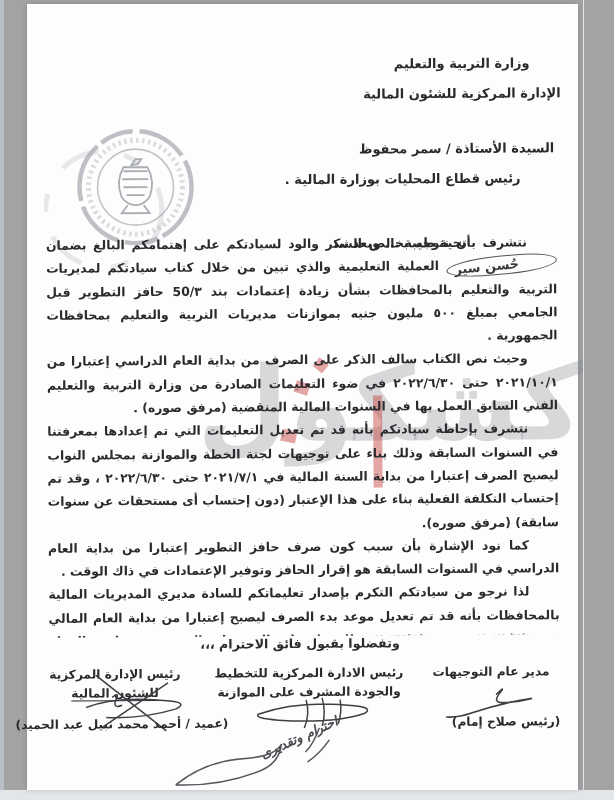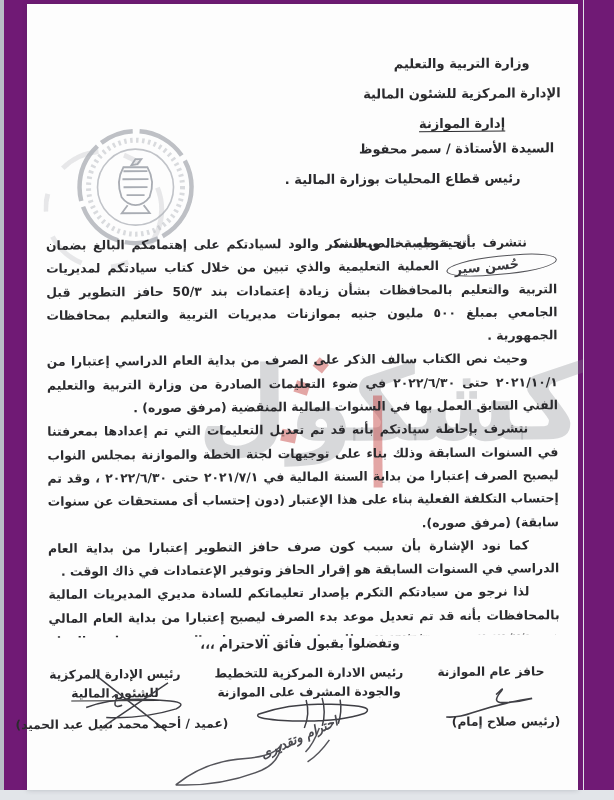--- a/index.html
+++ b/index.html
@@ -1,21 +1,21 @@
 <!DOCTYPE html>
 <html lang="ar" dir="rtl"><head>
 <meta charset="utf-8">
 <style>
   html,body{margin:0;padding:0;}
   body{
     width:614px;height:800px;overflow:hidden;
     background:#eceef1;
     font-family:"DejaVu Sans", sans-serif;
   }
-  .viewport{position:relative;width:614px;height:800px;background:#701a75;}
+  .viewport{position:relative;width:614px;height:800px;background:#a3a3a3;}
   .edge-dark{position:absolute;left:0;top:0;width:4px;height:100%;background:#b9bec6;}
   .edge-right-line{position:absolute;left:583px;top:0;width:1px;height:100%;background:#e0e3e8;}
   .edge-bottom{position:absolute;left:0;top:790px;width:614px;height:10px;background:#e2e5e9;}
 
   .page{
     position:absolute;left:27px;top:4px;width:551px;height:786px;
     background:#fdfdfd;box-shadow:0 0 5px rgba(40,45,60,.22);
   }
   .page-inner{position:absolute;inset:0;transform:rotate(-0.4deg);color:#2b2b2e;}
 
@@ -92,21 +92,20 @@
   <div class="edge-dark"></div>
   <div class="edge-right-line"></div>
   <div class="edge-bottom"></div>
 
   <div class="page">
     <div class="page-inner">
 
       <div class="letterhead">
         <div class="line">وزارة التربية والتعليم</div>
         <div class="line">الإدارة المركزية للشئون المالية</div>
-        <div class="line underlined">إدارة الموازنة</div>
       </div>
 
       <div class="addressee addr-recipient">السيدة الأستاذة / سمر محفوظ</div>
       <div class="addressee addr-title">رئيس قطاع المحليات بوزارة المالية .</div>
       <div class="addressee addr-salutation">تحية طيبة ... وبعد ،،،</div>
 
       <div class="stamp">
         <svg width="170" height="170" viewBox="0 0 170 170">
           <g stroke="#8e939c" fill="none" opacity="0.85">
 
@@ -143,21 +142,21 @@
         <p>نتشرف بإحاطة سيادتكم بأنه قد تم تعديل التعليمات التي تم إعدادها بمعرفتنا في السنوات السابقة وذلك بناء على توجيهات لجنة الخطة والموازنة بمجلس النواب ليصبح الصرف إعتبارا من بداية السنة المالية في ٢٠٢١/٧/١ حتى ٢٠٢٢/٦/٣٠ ، وقد تم إحتساب التكلفة الفعلية بناء على هذا الإعتبار (دون إحتساب أى مستحقات عن سنوات سابقة) (مرفق صوره).</p>
         <p>كما نود الإشارة بأن سبب كون صرف حافز التطوير إعتبارا من بداية العام الدراسي في السنوات السابقة هو إقرار الحافز وتوفير الإعتمادات في ذاك الوقت .</p>
         <p>لذا نرجو من سيادتكم التكرم بإصدار تعليماتكم للسادة مديري المديريات المالية بالمحافظات بأنه قد تم تعديل موعد بدء الصرف ليصبح إعتبارا من بداية العام المالي في ٢٠٢١/٧/١ حتى ٢٠٢٢/٦/٣٠ وذلك بناء على التوجيهات المشددة من لجنة الخطة والموازنة بمجلس النواب حيث أن تدريب المعلمين على منظومة تطوير التعليم أساس إستحقاق الحافز بدءا من شهر يوليو من كل عام مما يستدعي دوام حضور السادة المعلمين لهذه التدريبات ضمانا لتحقيق هدف التطوير.</p>
       </div>
 
       <div class="closing">وتفضلوا بقبول فائق الاحترام ،،،</div>
 
       <div class="signatures">
 
         <div class="sig-col sig-col-0">
-          <div class="sig-title">حافز عام الموازنة</div>
+          <div class="sig-title">مدير عام التوجيهات</div>
           <svg class="scribble" style="right:10px;top:18px" width="110" height="40" viewBox="0 0 110 40">
             <path d="M60 14 q10 -10 4 -2 q-8 10 2 10 q14 0 30 -4 q-30 4 -60 14 q-14 5 -26 4" stroke="#3f3f45" stroke-width="1.6" fill="none"></path>
           </svg>
           <div class="sig-name">(رئيس صلاح إمام)</div>
         </div>
 
         <div class="sig-col sig-col-1">
           <div class="sig-title">رئيس الادارة المركزية للتخطيط</div>
           <div class="sig-title">والجودة المشرف على الموازنة</div>
           <svg class="scribble" style="right:26px;top:32px" width="130" height="36" viewBox="0 0 130 36">

